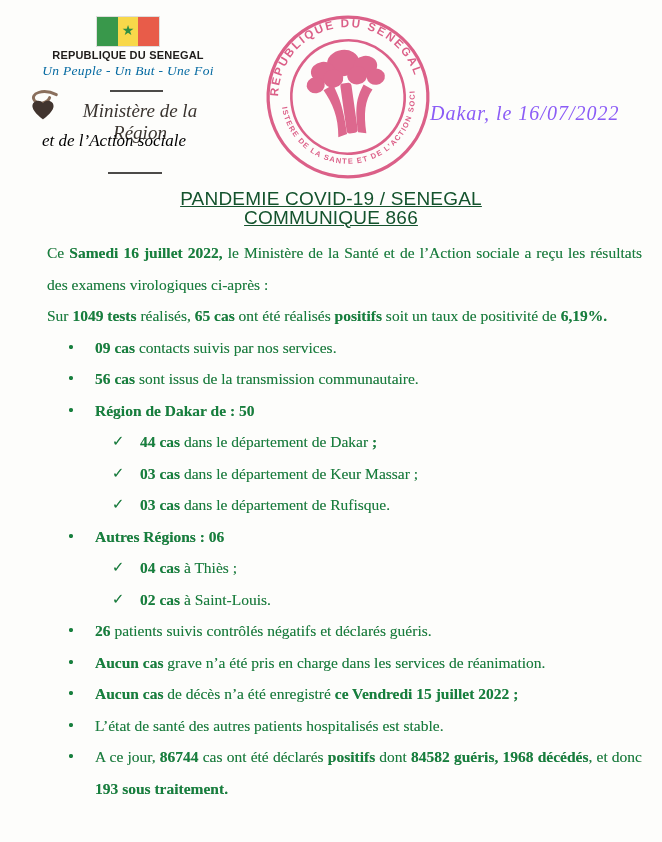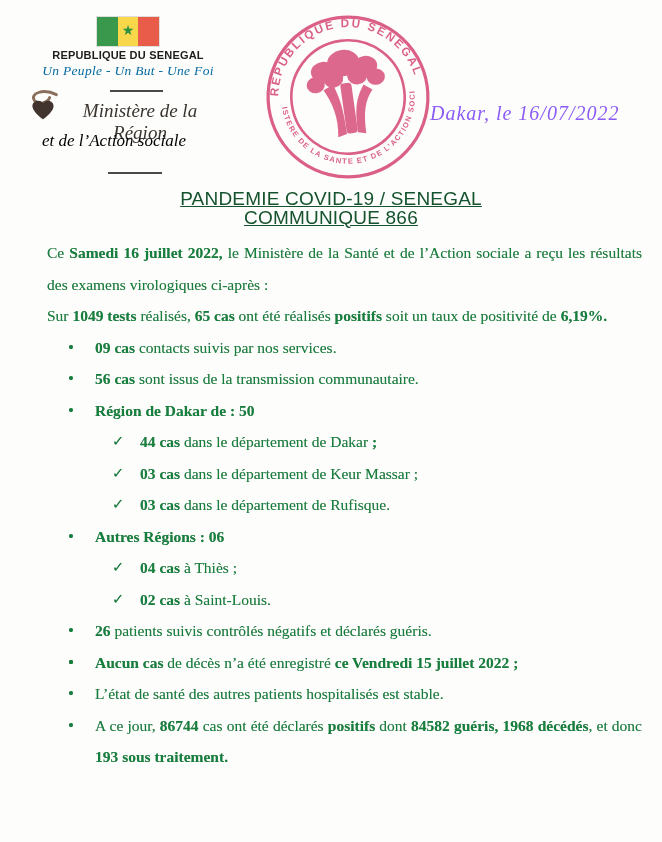--- a/index.html
+++ b/index.html
@@ -120,19 +120,19 @@
     <div class="item bullet"><span class="marker">•</span><span><b>09 cas</b><span> contacts suivis par nos services.</span></span></div>
     <div class="item bullet"><span class="marker">•</span><span><b>56 cas</b><span> sont issus de la transmission communautaire.</span></span></div>
     <div class="item bullet"><span class="marker">•</span><span><b>Région de Dakar de : 50</b></span></div>
     <div class="item check"><span class="marker">✓</span><span><b>44 cas</b><span> dans le département de Dakar </span><b>;</b></span></div>
     <div class="item check"><span class="marker">✓</span><span><b>03 cas</b><span> dans le département de Keur Massar ;</span></span></div>
     <div class="item check"><span class="marker">✓</span><span><b>03 cas</b><span> dans le département de Rufisque.</span></span></div>
     <div class="item bullet"><span class="marker">•</span><span><b>Autres Régions : 06</b></span></div>
     <div class="item check"><span class="marker">✓</span><span><b>04 cas</b><span> à Thiès ;</span></span></div>
     <div class="item check"><span class="marker">✓</span><span><b>02 cas</b><span> à Saint-Louis.</span></span></div>
     <div class="item bullet"><span class="marker">•</span><span><b>26</b><span> patients suivis contrôlés négatifs et déclarés guéris.</span></span></div>
-    <div class="item bullet"><span class="marker">•</span></div>
+    <div class="item bullet"><span class="marker">•</span><span><b>Aucun cas</b><span> grave n’a été pris en charge dans les services de réanimation.</span></span></div>
     <div class="item bullet"><span class="marker">•</span><span><b>Aucun cas</b><span> de décès n’a été enregistré </span><b>ce Vendredi 15 juillet 2022 ;</b></span></div>
     <div class="item bullet"><span class="marker">•</span><span><span>L’état de santé des autres patients hospitalisés est stable.</span></span></div>
     <div class="item bullet justify"><span class="marker">•</span><span><span>A ce jour, </span><b>86744</b><span> cas ont été déclarés </span><b>positifs</b><span> dont </span><b>84582 guéris,</b><span> </span><b>1968 décédés</b><span>, et donc </span><b>193 sous traitement.</b></span></div>
   </div>
 
 </div>
 
 </body></html>

